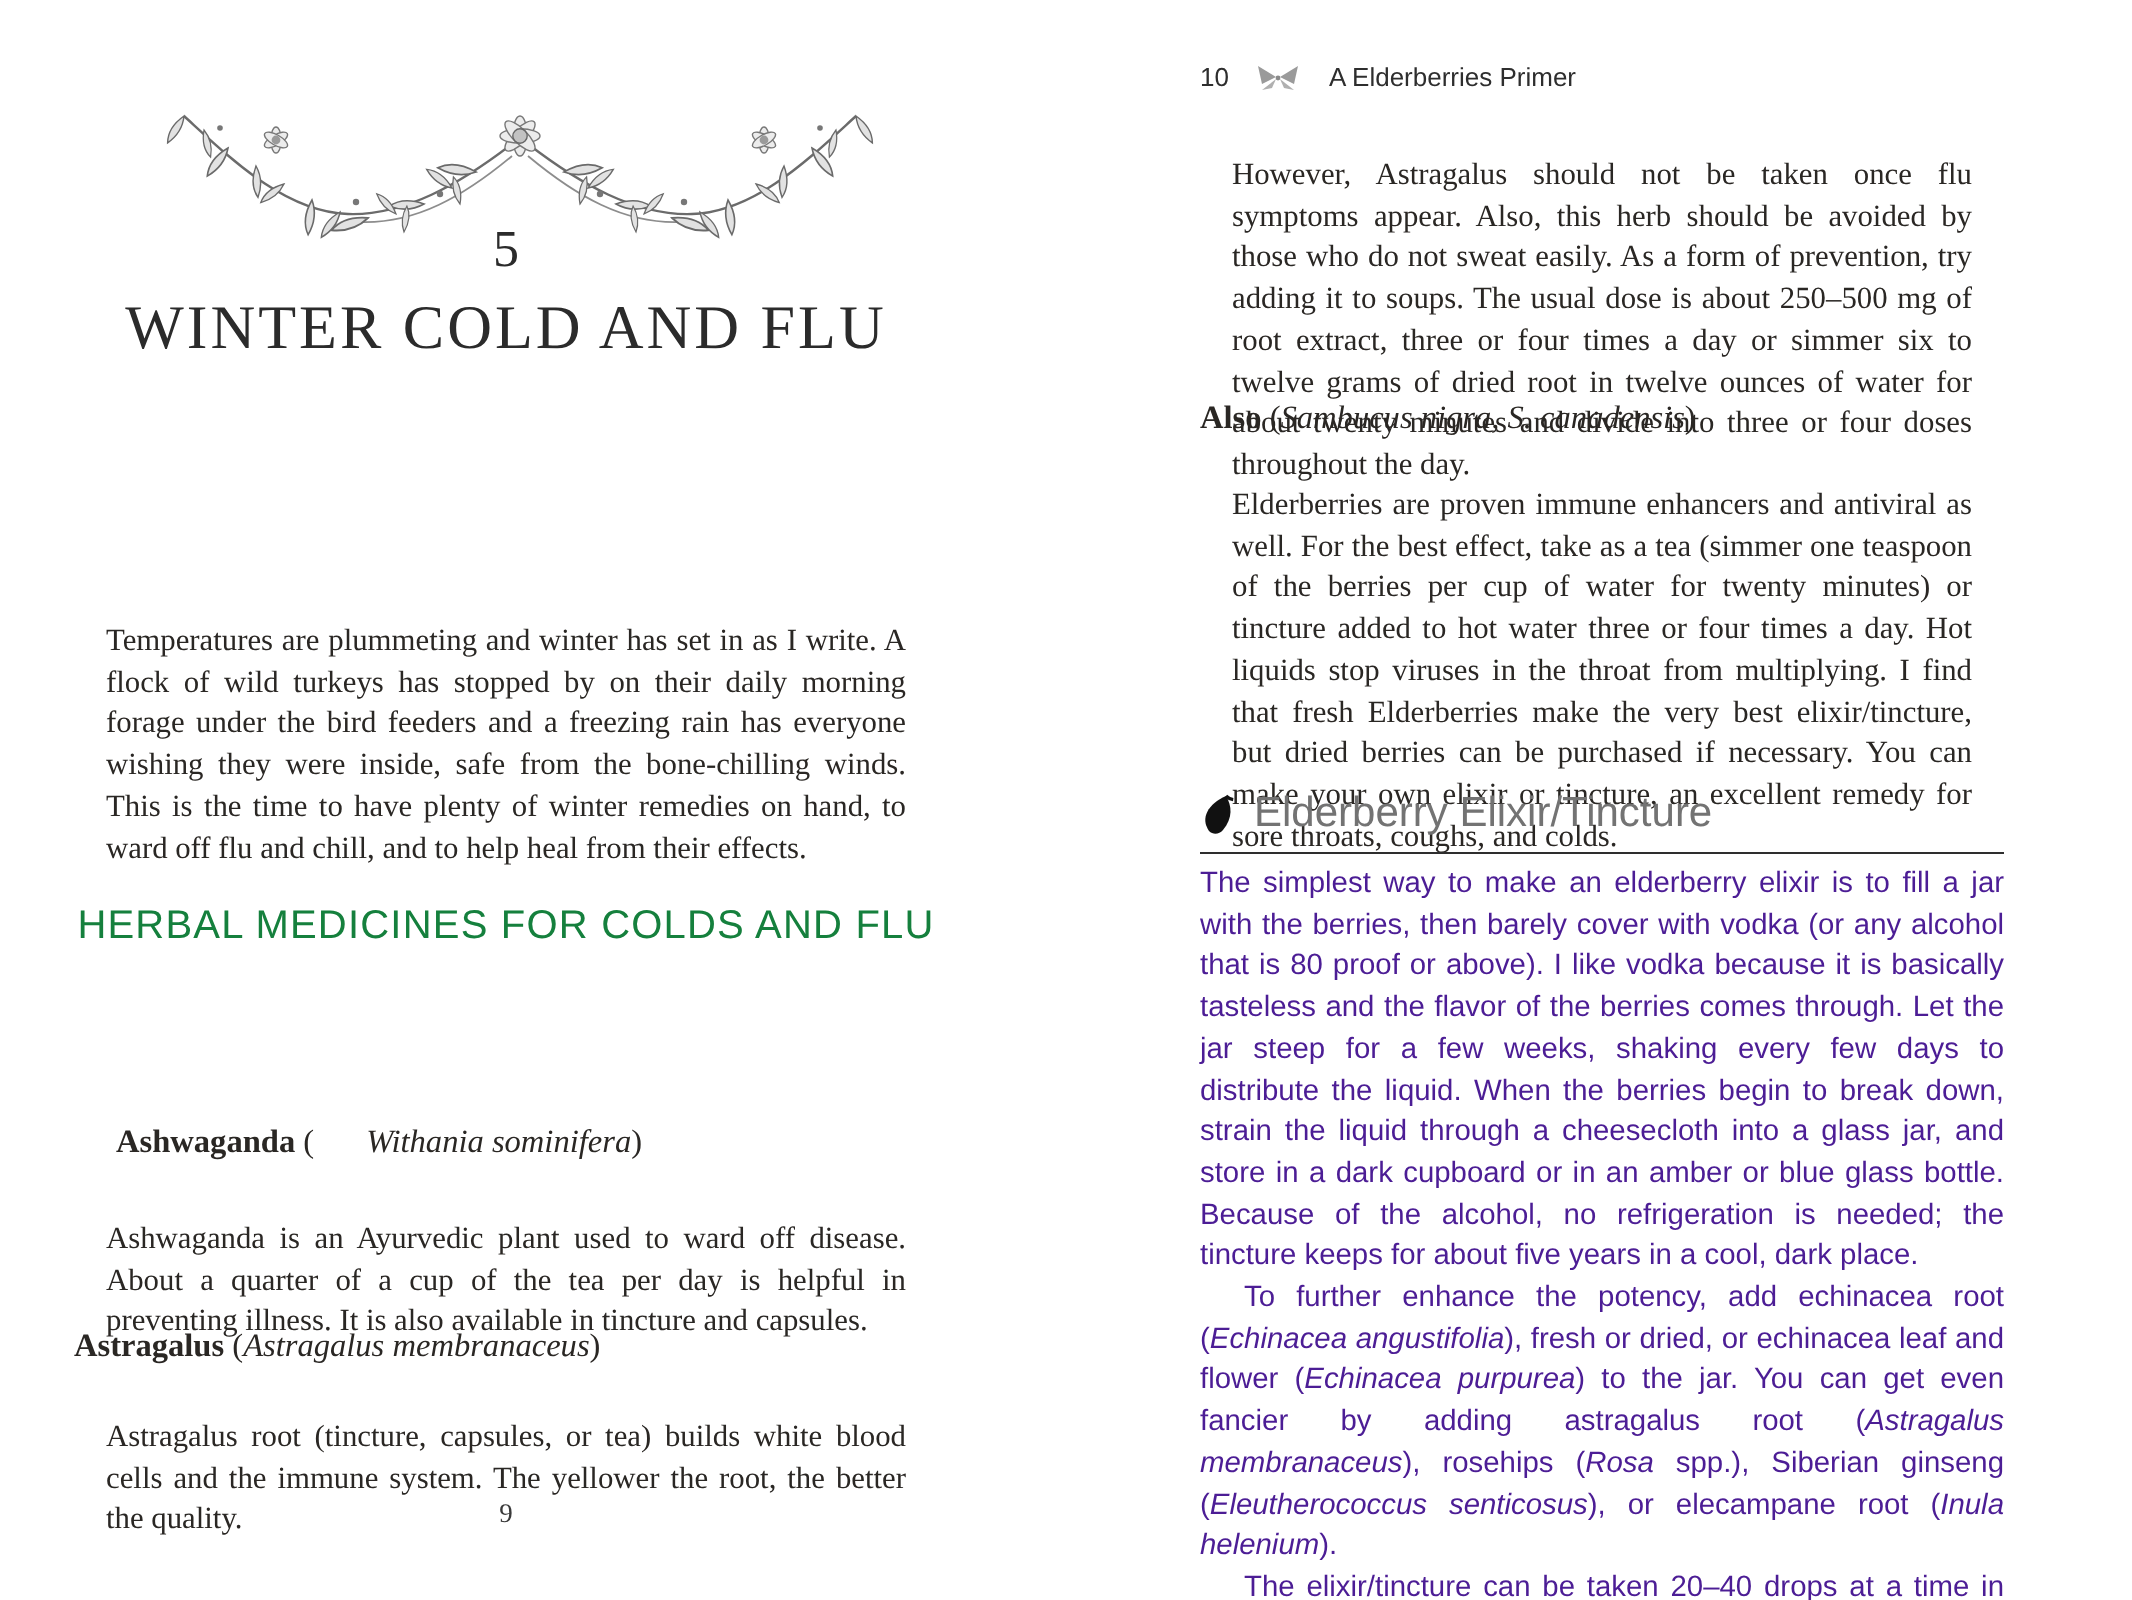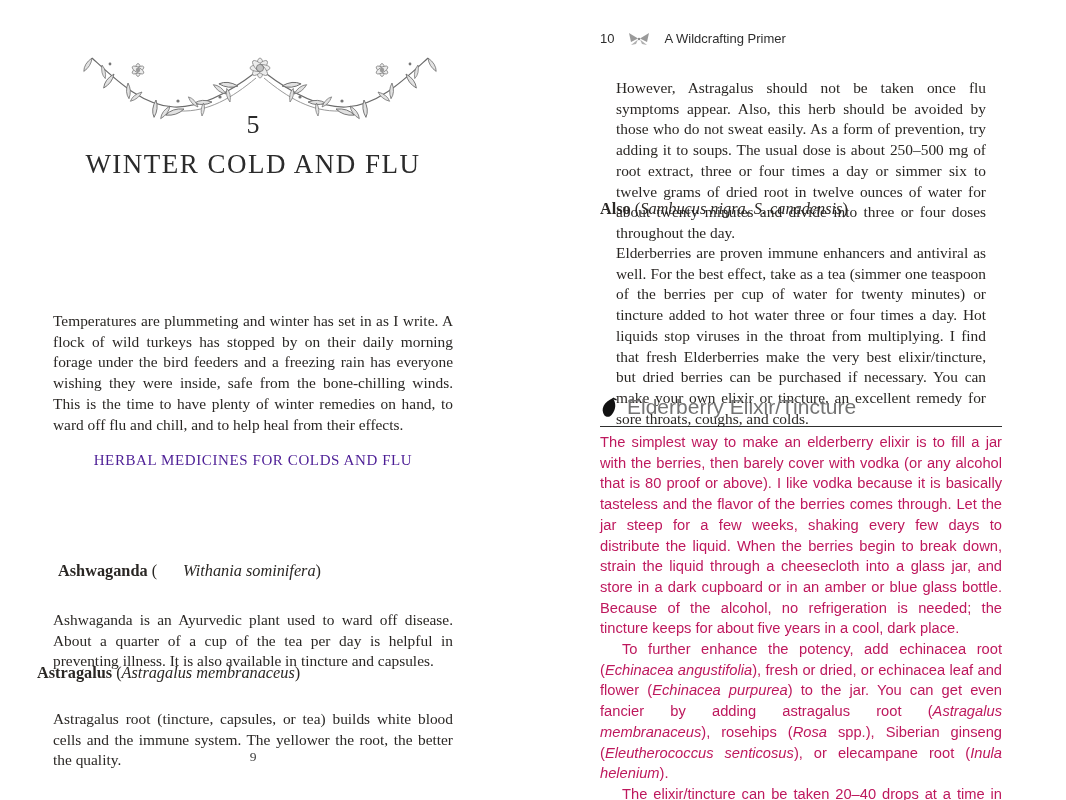--- a/index.html
+++ b/index.html
@@ -7,28 +7,28 @@
     width:1066px;height:800px;background:#ffffff;position:relative;
     font-family:"Liberation Serif", serif;color:#2a2724;overflow:hidden;
   }
   .page{position:absolute;top:0;height:573px;}
   #left-page{left:37px;width:432px;}
   #right-page{left:600px;width:402px;}
   .abs{position:absolute;left:0;right:0;}
   .center{text-align:center;}
   p.serif{font-size:15.4px;line-height:20.7px;text-align:justify;margin:16px;}
   .chapter-num{font-size:26px;color:#2b2b2b;}
-  .chapter-title{font-size:27px;line-height:34px;letter-spacing:1.5px;color:#2b2b2b;}
-  .sec-head{font-family:Liberation Serif, serif;font-size:15px;letter-spacing:.6px;color:#4c1d95;}
+  .chapter-title{font-size:31px;line-height:34px;letter-spacing:1.5px;color:#2b2b2b;}
+  .sec-head{font-family:Liberation Sans, sans-serif;font-size:20px;letter-spacing:.6px;color:#15803d;}
   .entry-head{font-size:16.3px;line-height:20px;margin:0;}
   .page-num{font-size:13.5px;color:#3a3a3a;}
   .run-header{display:flex;align-items:center;gap:14px;font-family:"Liberation Sans",sans-serif;font-size:13px;color:#2e2e2e;}
   .recipe-head{display:flex;align-items:center;gap:10px;border-bottom:1.5px solid #2e2e2e;padding-bottom:7px;}
   .recipe-title{font-family:"Liberation Sans",sans-serif;font-size:21px;color:#737373;}
-  .recipe-body p{font-family:"Liberation Sans",sans-serif;font-size:14.7px;line-height:20.7px;text-align:justify;margin:0;color:#be185d;}
+  .recipe-body p{font-family:"Liberation Sans",sans-serif;font-size:14.7px;line-height:20.7px;text-align:justify;margin:0;color:#4c1d95;}
   .recipe-body p.ind{text-indent:22px;}
   
   #lf{fill:#e2e2e2;stroke:#6a6a6a;stroke-width:.8;}
   .petal{fill:#ececec;stroke:#777;stroke-width:.7;}
   .vine{fill:none;stroke:#6b6b6b;stroke-width:1.2;}
   .vine2{fill:none;stroke:#8d8d8d;stroke-width:.9;}
 </style>
 </head>
 <body>
 
@@ -104,21 +104,21 @@
     <span>10</span>
     <span style="display:inline-flex;">
       <svg width="22" height="14" viewBox="0 0 22 14">
         <path d="M1 1 L10 6.5 L3 10 Z" fill="#9a9a9a"></path>
         <path d="M21 1 L12 6.5 L19 10 Z" fill="#9a9a9a"></path>
         <path d="M3 13 L10 7.5 L8 12 Z" fill="#b0b0b0"></path>
         <path d="M19 13 L12 7.5 L14 12 Z" fill="#b0b0b0"></path>
         <circle cx="11" cy="7" r="1.2" fill="#8a8a8a"></circle>
       </svg>
     </span>
-    <span>A Wildcrafting Primer</span>
+    <span>A Elderberries Primer</span>
   </div>
 
   <p class="serif abs" style="top:62px;">However, Astragalus should not be taken once flu symptoms appear. Also, this herb should be avoided by those who do not sweat easily. As a form of prevention, try adding it to soups. The usual dose is about 250–500 mg of root extract, three or four times a day or simmer six to twelve grams of dried root in twelve ounces of water for about twenty minutes and divide into three or four doses throughout the day.</p>
 
   <p class="entry-head abs" style="top:199px;"><span style="font-weight: bold;">Also </span><span>(</span><span style="font-style: italic;">Sambucus nigra, S. canadensis</span><span>)</span></p>
   <p class="serif abs" style="top:227px;">Elderberries are proven immune enhancers and antiviral as well. For the best effect, take as a tea (simmer one teaspoon of the berries per cup of water for twenty minutes) or tincture added to hot water three or four times a day. Hot liquids stop viruses in the throat from multiplying. I find that fresh Elderberries make the very best elixir/tincture, but dried berries can be purchased if necessary. You can make your own elixir or tincture, an excellent remedy for sore throats, coughs, and colds.</p>
 
   <div class="abs recipe-head" style="top:395px;">
     <span style="display:inline-flex;">
       <svg width="17" height="22" viewBox="0 0 17 22">

